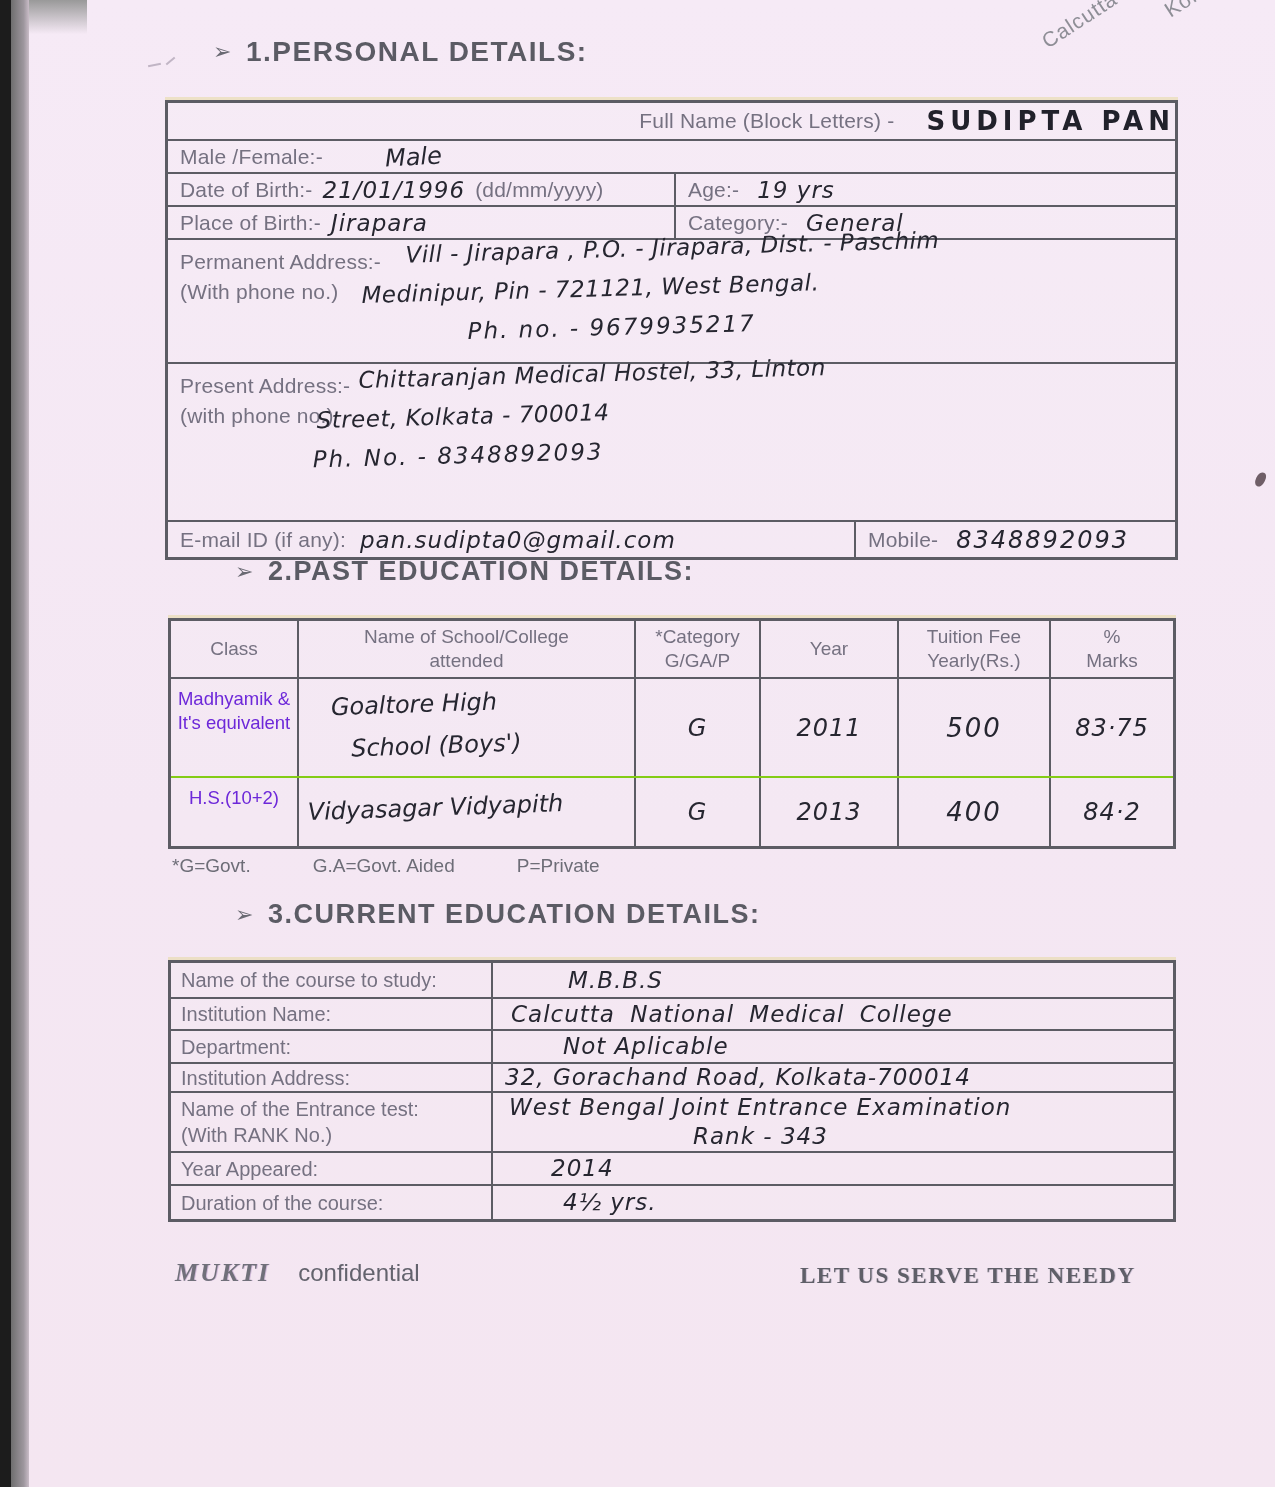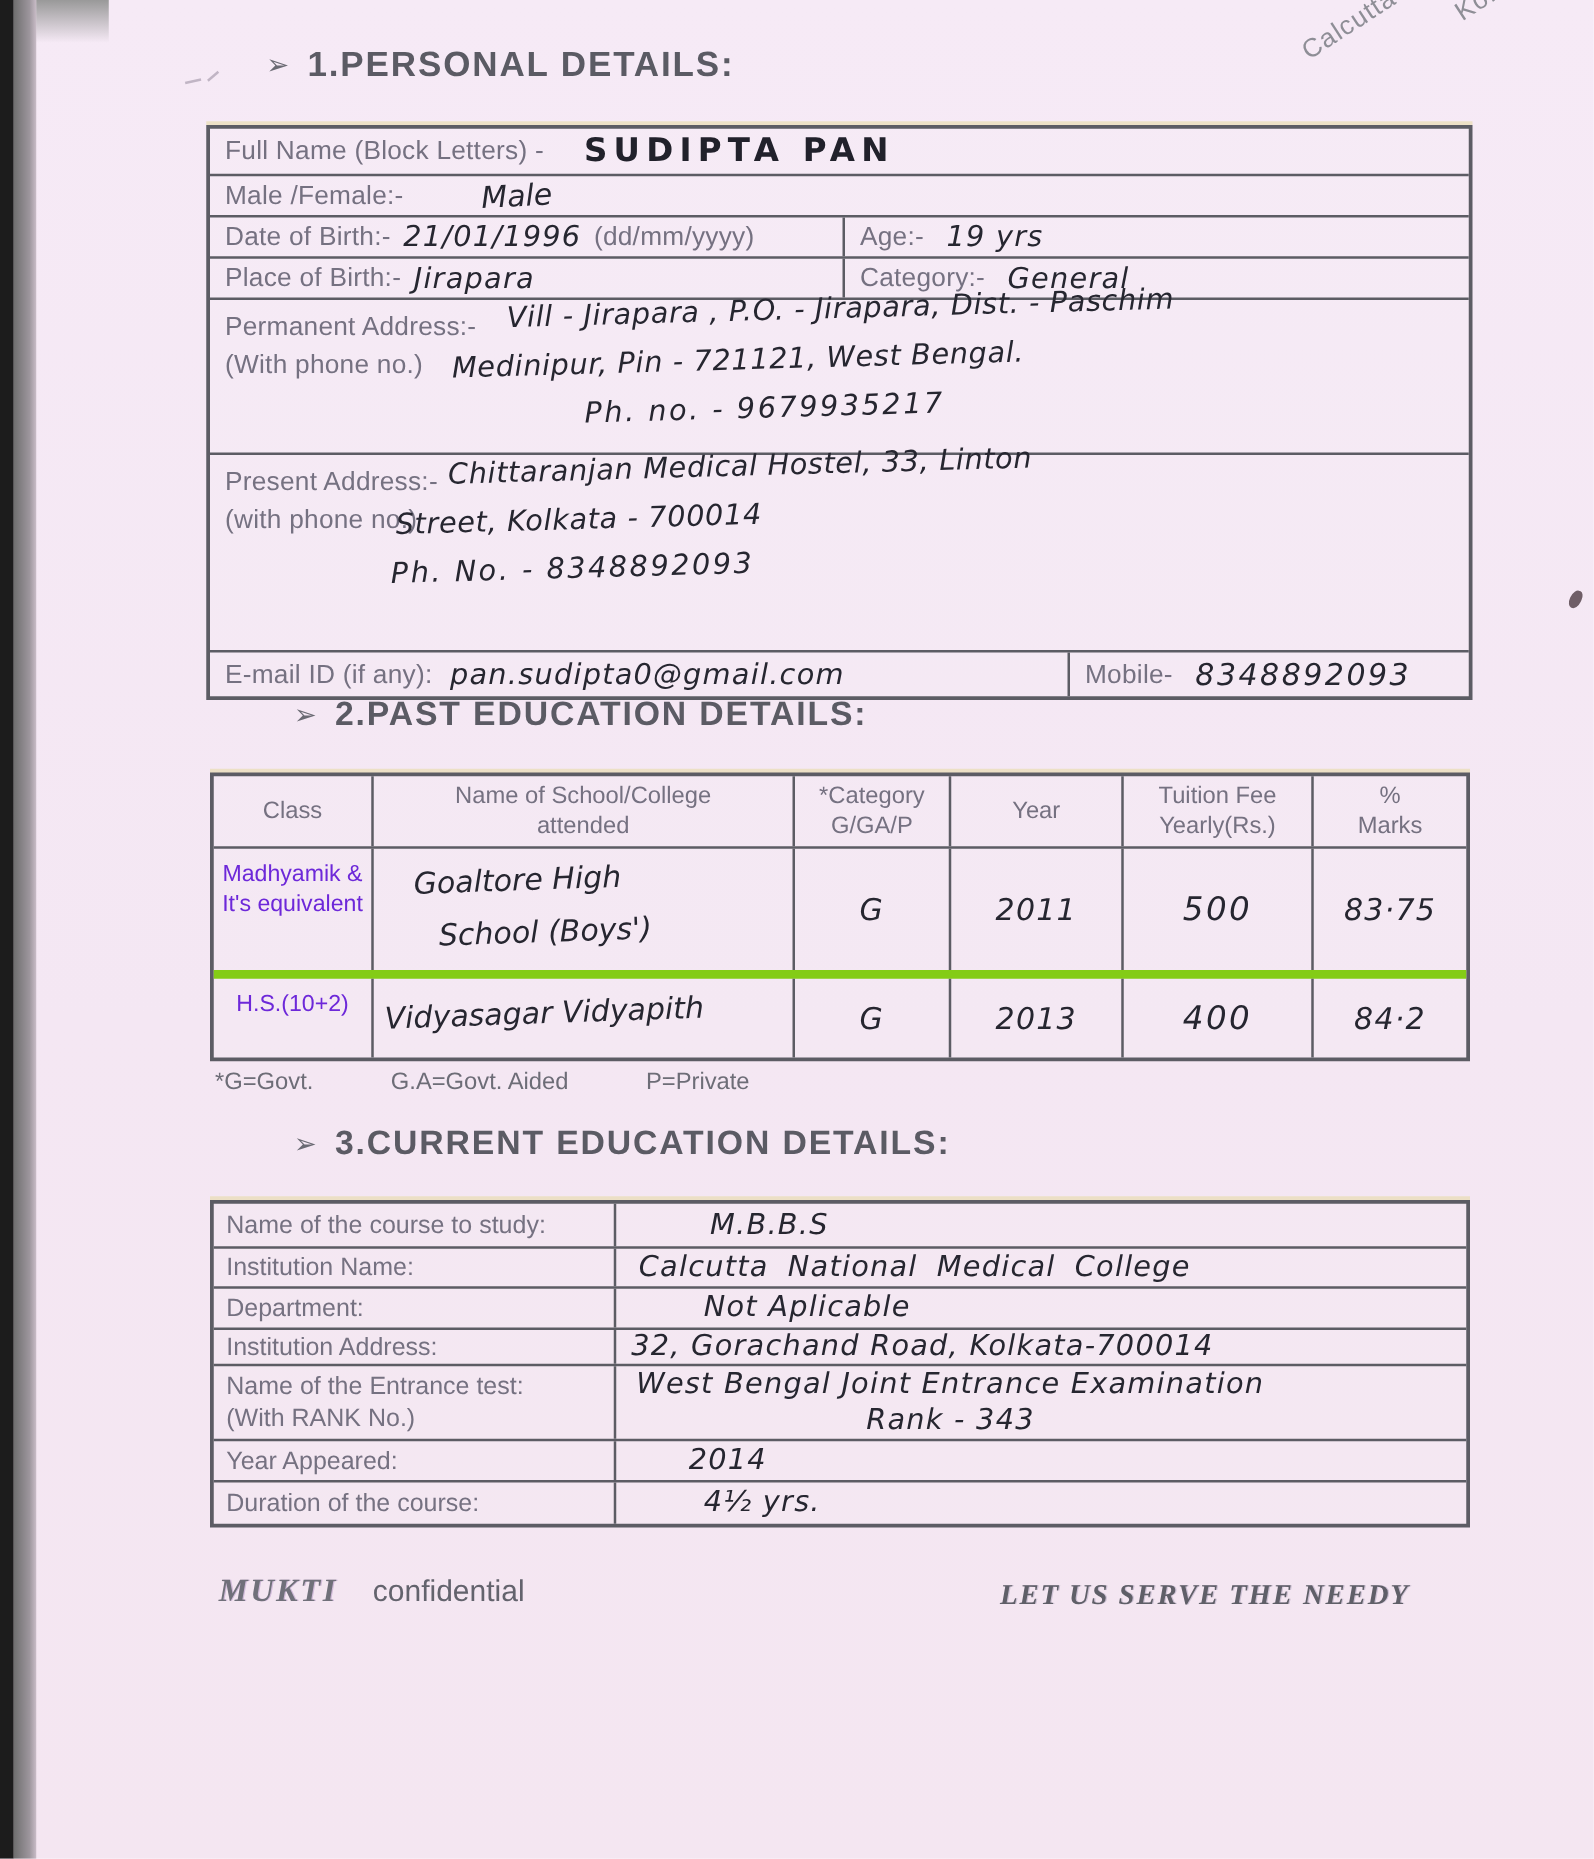--- a/index.html
+++ b/index.html
@@ -41,21 +41,21 @@
   .hw-caps { font-family:"DejaVu Sans", sans-serif; font-weight:bold; color:#21212b;
              letter-spacing:5px; }
 
   
   .tbl { position:absolute; border:3px solid #5c5c64;
          box-shadow:0 -3px 0 rgba(224,212,130,.4); background:rgba(255,255,255,.06); }
 
   
   #table1 { left:165px; top:100px; width:1013px; }
   .t1row { position:relative; border-top:2px solid #5c5c64; display:flex; align-items:center; }
-  .t1row:first-child { border-top:none; }
+  .t1row:first-child { border-top:none;justify-content:flex-end; }
   .r-name   { height:36px; padding-left:12px; gap:32px; }
   .r-name .hw-caps { font-size:26px; }
   .r-gender { height:33px; padding-left:12px; gap:62px; }
   .r-gender .hw { font-size:24px; transform:rotate(-3deg); }
   .r-split  { height:33px; padding:0; align-items:stretch; }
   .cellA { width:508px; border-right:2px solid #5c5c64; display:flex; align-items:center;
            gap:10px; padding-left:12px; }
   .cellB { flex:1; display:flex; align-items:center; gap:18px; padding-left:12px; }
   .r-split .hw { font-size:23px; letter-spacing:1px; }
   .r-addr { display:block; }
@@ -77,21 +77,21 @@
   #table2 { left:168px; top:618px; width:1008px; }
   .t2row { display:flex; align-items:stretch; }
   .t2head { height:58px; border-bottom:2px solid #5c5c64; }
   .t2c { border-left:2px solid #5c5c64; display:flex; flex-direction:column;
          justify-content:center; align-items:center; text-align:center; }
   .t2c:first-child { border-left:none; }
   .t2head .t2c { color:#757181; font-size:19px; line-height:24px; }
   .c1 { width:126px; } .c2 { width:337px; } .c3 { width:125px; }
   .c4 { width:138px; } .c5 { width:152px; } .c6 { flex:1; }
   .t2r1 { height:97px; }
-  .t2r2 { height:70px; border-top:7px solid #84cc16; }
+  .t2r2 { height:70px; border-top:2px solid #84cc16; }
   .t2row .printed { color:#6d28d9; font-size:18.5px; line-height:24px; text-align:center; }
   .t2row .t2c.top { justify-content:flex-start; padding-top:8px; }
   .school-cell { align-items:flex-start !important; padding-left:8px; }
   .school-lines { transform:rotate(-2deg); transform-origin:left top; }
   .school-lines .sl { display:block; font-size:24px; line-height:42px; }
   .t2r1 .sl2 { margin-left:42px; }
   .hw-cell { font-size:24px; letter-spacing:1px; }
   .hw-fee  { font-size:26px; letter-spacing:2px; }
   .footnote { position:absolute; left:172px; top:855px; display:flex;
               color:#6d6d77; font-size:19px; }
@@ -114,21 +114,21 @@
   .ind58 { margin-left:58px; letter-spacing:2px; } .ind70b { margin-left:70px; letter-spacing:1px; }
 
   
   #footer-left { position:absolute; left:175px; top:1258px; display:flex;
                  align-items:baseline; gap:28px; }
   .brand { font-family:"Liberation Serif", serif; font-style:italic; font-weight:bold;
            font-size:26px; letter-spacing:2px; color:#70707a;
            text-shadow:1px 0 0 rgba(178,150,196,.55); }
   .confid { font-size:24px; color:#63636d; }
   #footer-right { position:absolute; left:800px; top:1263px;
-                  font-family:"Liberation Serif", serif; font-style:italic; font-weight:bold;
+                  font-family:"Liberation Serif", serif; font-weight:bold;
                   font-size:23px; letter-spacing:1.5px; color:#5f5f68;
                   text-shadow:1px 0 0 rgba(150,140,170,.4); }
 </style>
 </head>
 <body>
 
 <div class="edge-black"></div>
 <div class="edge-gray"></div>
 <div class="corner-gray"></div>
 

